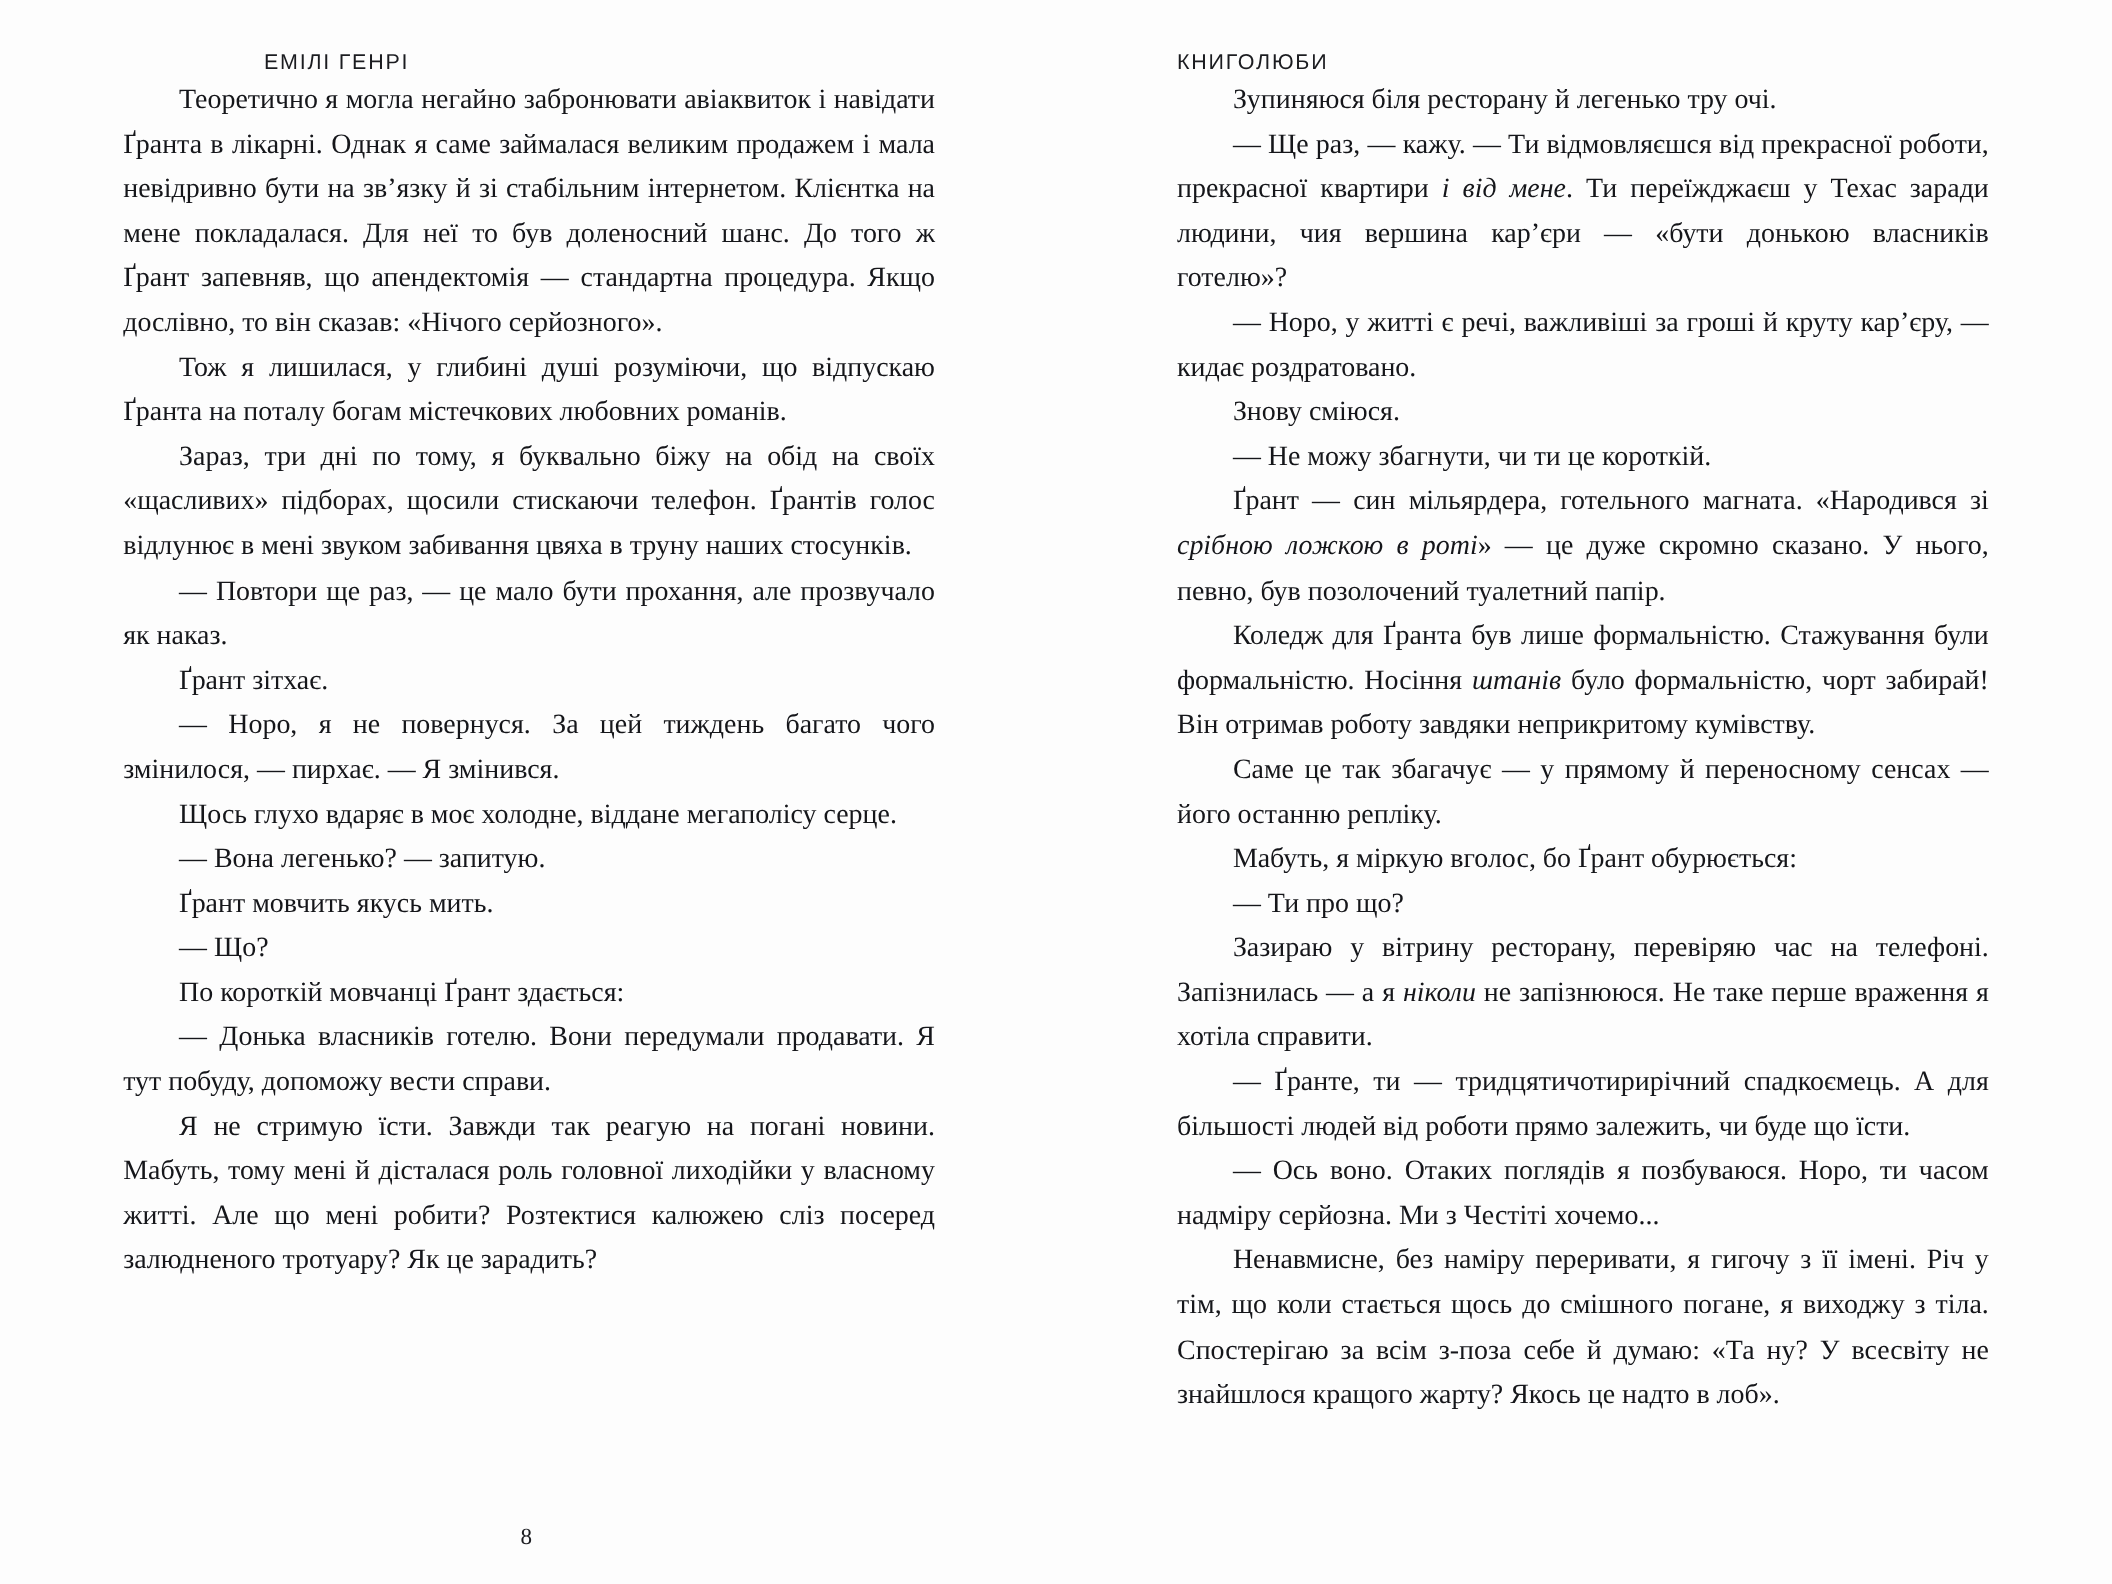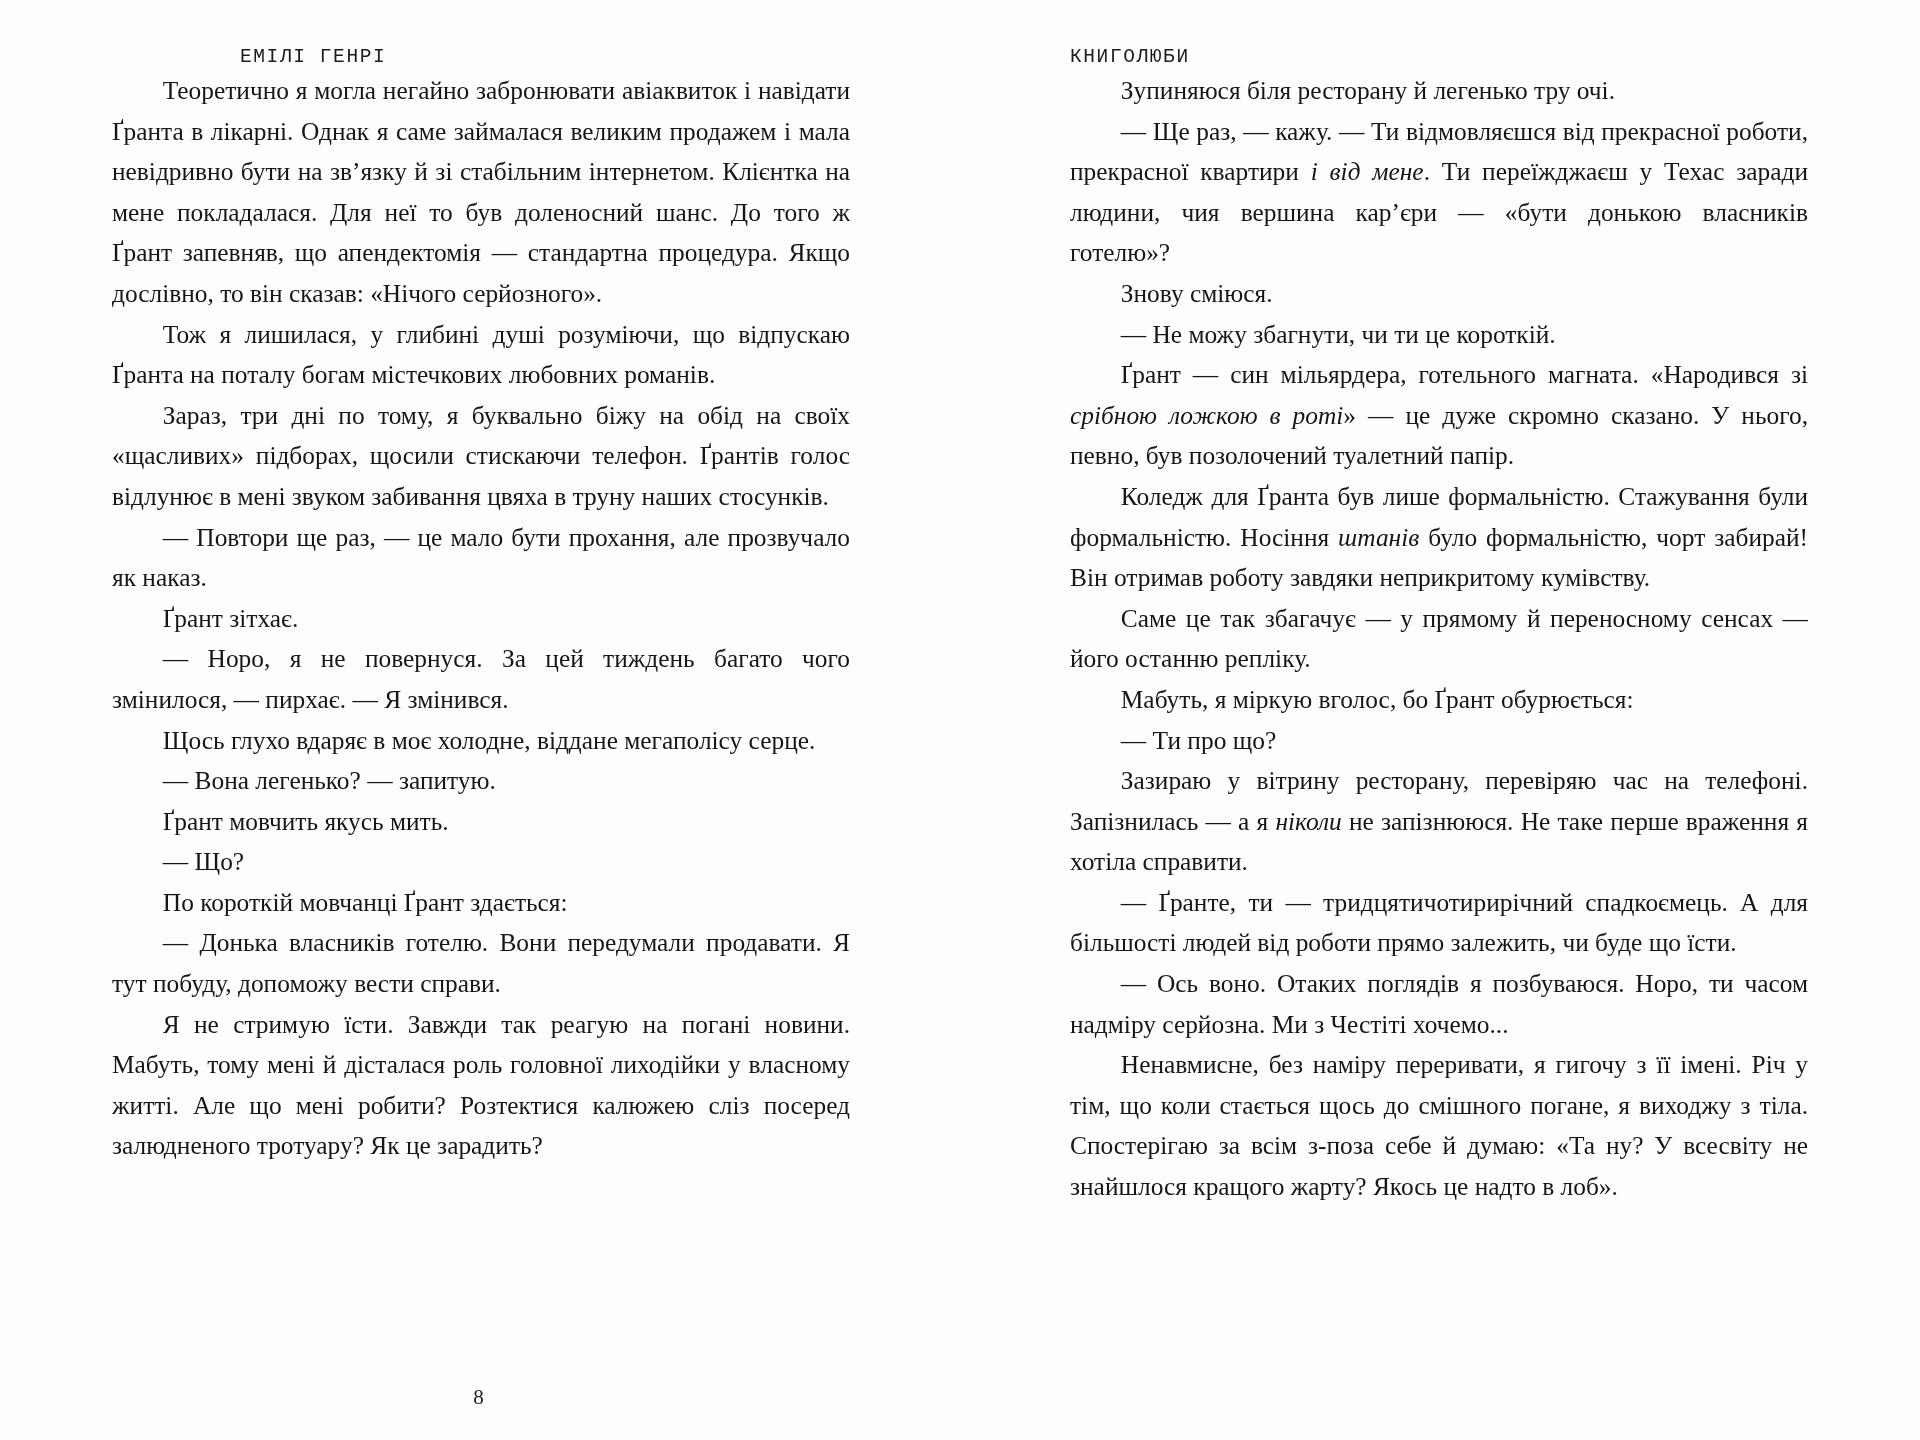--- a/index.html
+++ b/index.html
@@ -27,21 +27,21 @@
     position: relative;
     width: 50%;
     box-sizing: border-box;
     display: flex;
     flex-direction: column;
   }
   .page-left  { padding: 44px 110px 28px 112px; }
   .page-right { padding: 44px 112px 28px 110px; }
 
   .running-head {
-    font-family: Liberation Mono, monospace;
+    font-family: Liberation Sans, sans-serif;
     font-size: 19.5px;
     letter-spacing: 1.6px;
     color: #1b1c20;
     font-weight: 400;
     height: 26px;
     line-height: 26px;
     white-space: nowrap;
   }
   .running-head-left  { text-align: left; padding-left: 128px; }
   .running-head-right { padding-right: 125px; }
@@ -98,20 +98,21 @@
           <p>Я не стримую їсти. Завжди так реагую на погані новини. Мабуть, тому мені й дісталася роль головної лиходійки у власному житті. Але що мені робити? Розтектися калюжею сліз посеред залюдненого тротуару? Як це зарадить?</p>
         </div>
       <div class="folio folio-left">8</div>
     </div>
 
     <div class="page page-right">
       <div class="running-head running-head-right">КНИГОЛЮБИ</div>
       <div class="body-text" id="right-body">
           <p>Зупиняюся біля ресторану й легенько тру очі.</p>
           <p>— Ще раз, — кажу. — Ти відмовляєшся від прекрасної роботи, прекрасної квартири <em>і від мене</em>. Ти переїжджаєш у Техас заради людини, чия вершина кар’єри — «бути донькою власників готелю»?</p>
+          <p>— Норо, у житті є речі, важливіші за гроші й круту кар’єру, — кидає роздратовано.</p>
           <p>Знову сміюся.</p>
           <p>— Не можу збагнути, чи ти це короткій.</p>
           <p>Ґрант — син мільярдера, готельного магната. «Народився зі <em>срібною ложкою в роті</em>» — це дуже скромно сказано. У нього, певно, був позолочений туалетний папір.</p>
           <p>Коледж для Ґранта був лише формальністю. Стажування були формальністю. Носіння <em>штанів</em> було формальністю, чорт забирай! Він отримав роботу завдяки неприкритому кумівству.</p>
           <p>Саме це так збагачує — у прямому й переносному сенсах — його останню репліку.</p>
           <p>Мабуть, я міркую вголос, бо Ґрант обурюється:</p>
           <p>— Ти про що?</p>
           <p>Зазираю у вітрину ресторану, перевіряю час на телефоні. Запізнилась — а я <em>ніколи</em> не запізнююся. Не таке перше враження я хотіла справити.</p>
           <p>— Ґранте, ти — тридцятичотирирічний спадкоємець. А для більшості людей від роботи прямо залежить, чи буде що їсти.</p>
           <p>— Ось воно. Отаких поглядів я позбуваюся. Норо, ти часом надміру серйозна. Ми з Честіті хочемо...</p>

